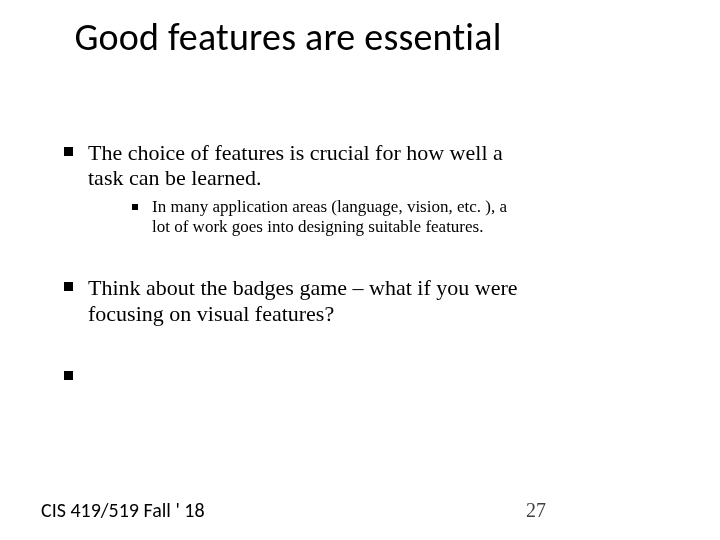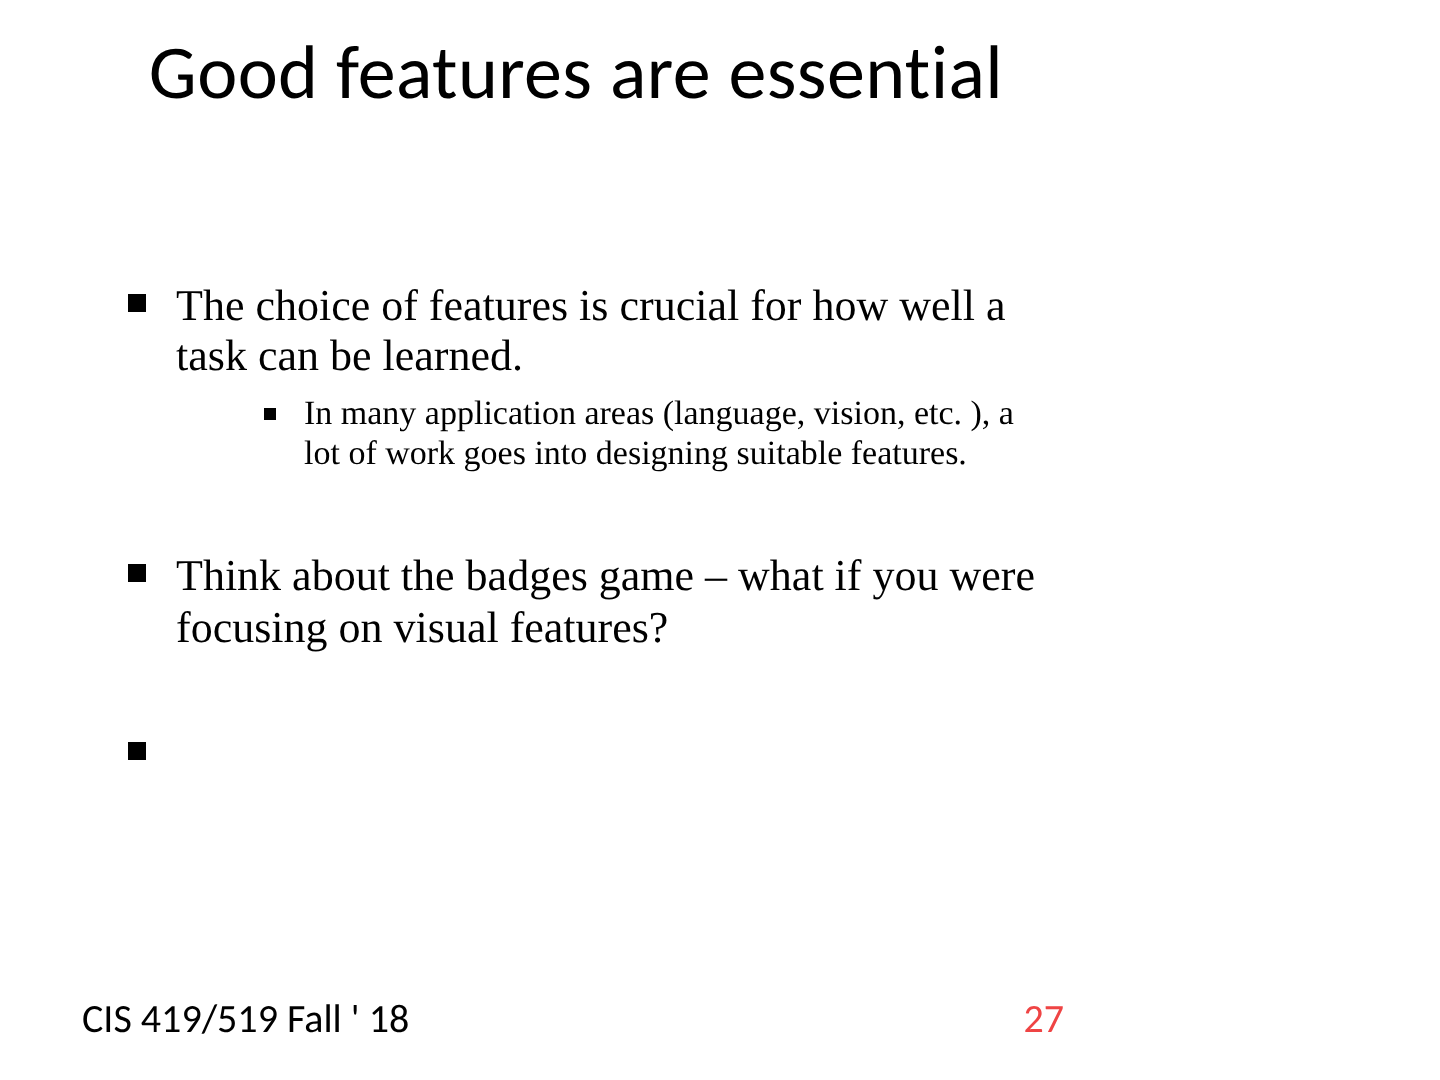--- a/index.html
+++ b/index.html
@@ -77,24 +77,25 @@
   .spacer-med { height: 18px; }
   .footer-left {
     position: absolute;
     left: 41px;
     bottom: 18px;
     font-size: 20px;
     color: #000;
   }
   .footer-right {
     position: absolute;
-    right: 44px;
+    right: 30px;
     bottom: 18px;
     font-size: 20px;
-    color: #ef4444;
+    color: #404040;
+    font-family: Liberation Serif, serif;
   }
 </style>
 </head>
 <body>
 
 <div class="slide">
 
   <div class="title">Good features are essential</div>
 
   <div class="body">

